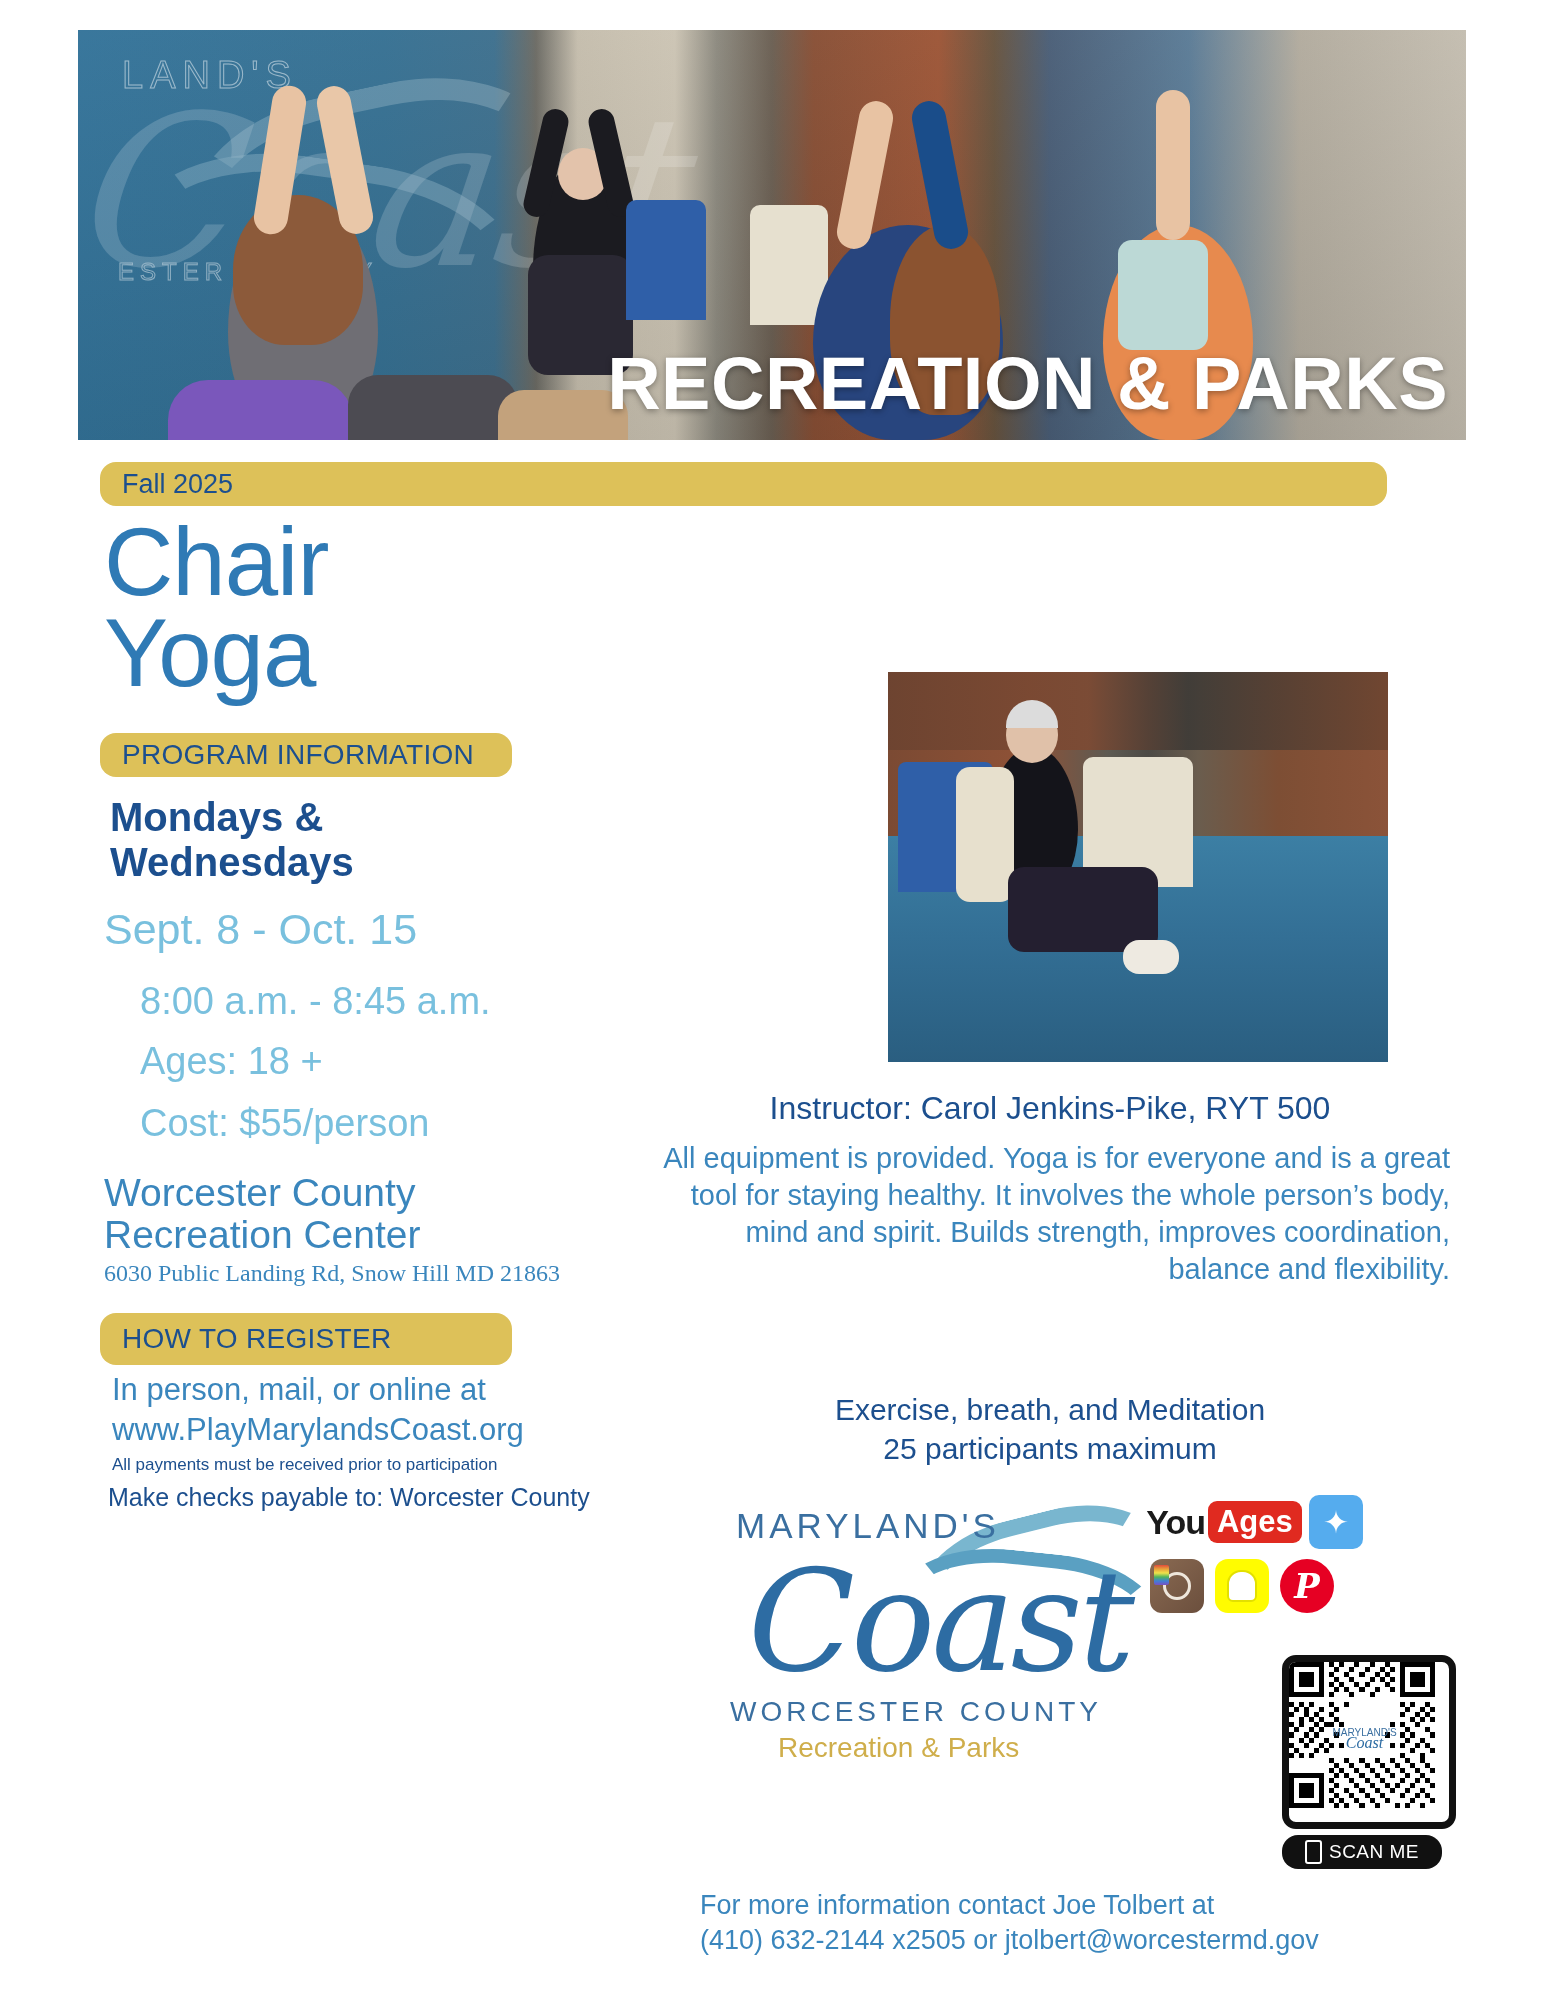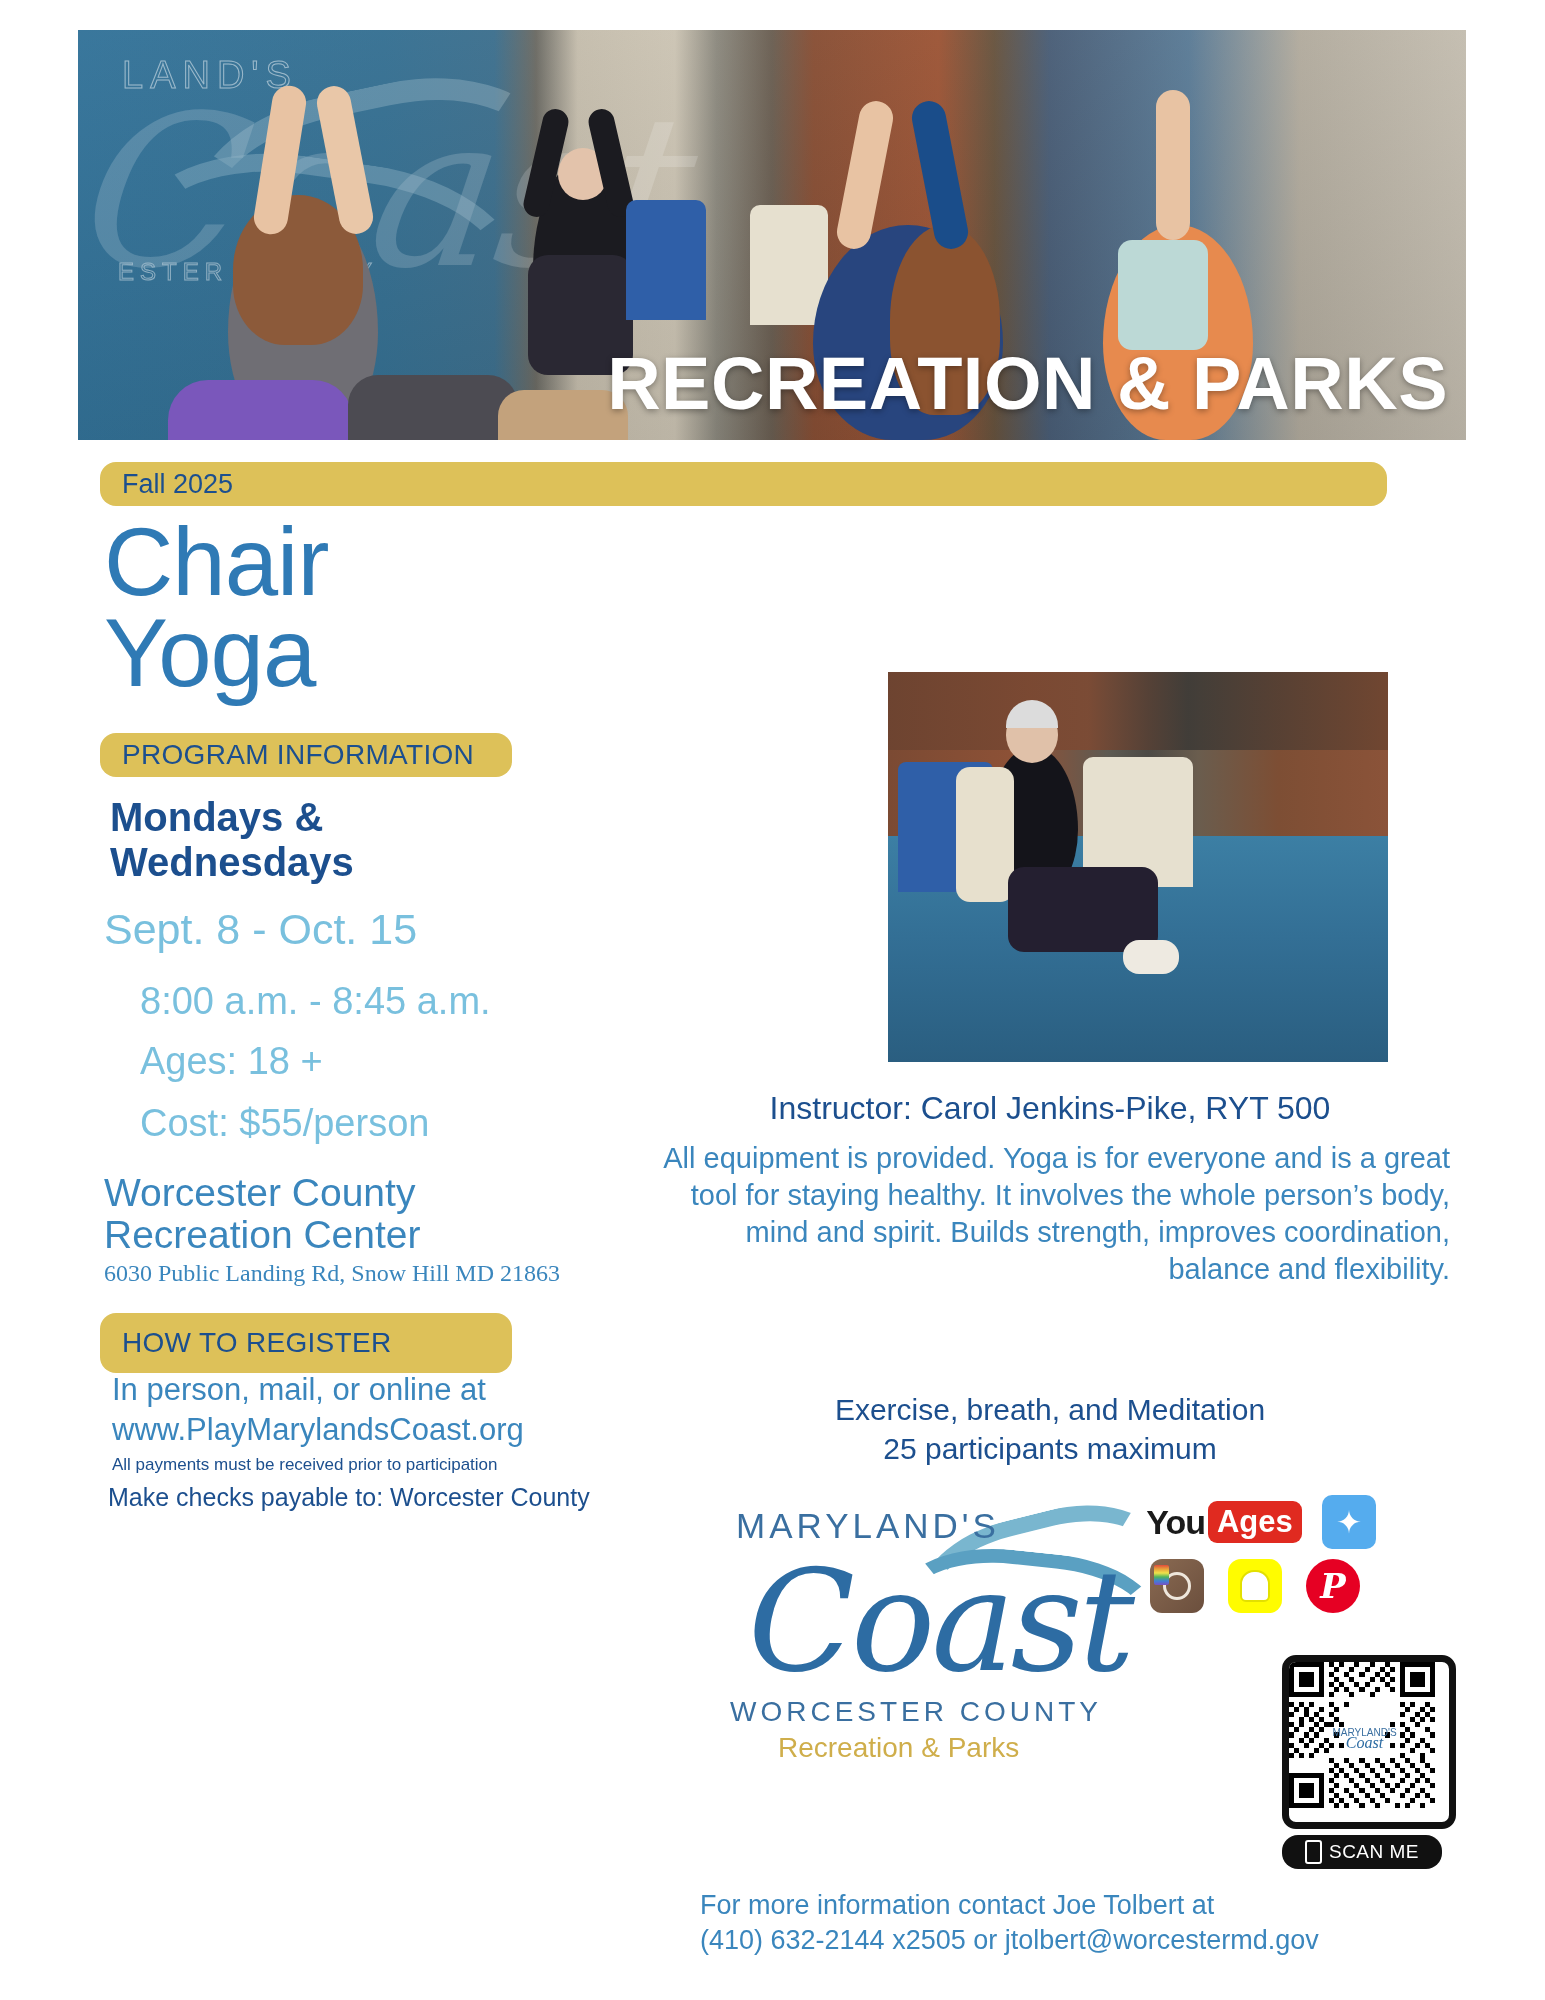--- a/index.html
+++ b/index.html
@@ -36,21 +36,21 @@
   .hero-title{position:absolute;right:18px;bottom:14px;color:#fff;font-weight:bold;
       font-size:74px;letter-spacing:.5px;text-shadow:0 2px 6px rgba(0,0,0,.35);
       font-family:"Liberation Sans",sans-serif;white-space:nowrap;}
 
   
   .bar{background:#ddc159;color:#1f4e89;display:flex;align-items:center;border-radius:16px;}
   #season-bar{position:absolute;left:100px;top:462px;width:1265px;height:44px;padding-left:22px;
       font-size:27px;color:#1c4f8e;}
   #proginfo-bar{position:absolute;left:100px;top:733px;width:390px;height:44px;padding-left:22px;
       font-size:28px;color:#1c4f8e;letter-spacing:.3px;}
-  #register-bar{position:absolute;left:100px;top:1313px;width:390px;height:60px;padding-left:22px;
+  #register-bar{position:absolute;left:100px;top:1313px;width:390px;height:52px;padding-left:22px;
       font-size:28px;color:#1c4f8e;letter-spacing:.3px;}
 
   
   #title-block{position:absolute;left:104px;top:516px;width:480px;color:#2f7ab5;
       font-size:96px;line-height:.95;font-weight:400;letter-spacing:-1px;}
   #title-block div{margin:0;}
 
   #days{position:absolute;left:110px;top:795px;width:420px;color:#1c4f8e;font-weight:bold;
       font-size:40px;line-height:1.12;}
   #daterange{position:absolute;left:104px;top:905px;width:470px;color:#79c0de;
@@ -86,21 +86,21 @@
       border-radius:50%/60%;border:16px solid transparent;border-top-color:#79b6cf;transform:rotate(-14deg);}
   #mdlogo .md-swoosh2{position:absolute;left:180px;top:52px;width:235px;height:90px;
       border-radius:50%/60%;border:14px solid transparent;border-top-color:#5aa0c2;transform:rotate(6deg);}
   #mdlogo .md-script{position:absolute;left:30px;top:40px;font-size:140px;font-style:italic;
       font-family:"DejaVu Serif",serif;color:#2d6ca3;letter-spacing:-4px;}
   #mdlogo .md-wc{position:absolute;left:12px;top:196px;color:#3a6fa0;font-size:28px;letter-spacing:4px;}
   #mdlogo .md-rp{position:absolute;left:60px;top:232px;color:#cfae4b;font-size:28px;}
 
   
   #social{position:absolute;left:1150px;top:1495px;width:290px;}
-  .soc-row{display:flex;gap:24px;align-items:center;margin-bottom:10px;}
+  .soc-row{display:flex;gap:11px;align-items:center;margin-bottom:10px;}
   .yt{width:148px;height:54px;display:flex;align-items:center;justify-content:center;gap:3px;background:#fff;}
   .yt .you{color:#1a1a1a;font-weight:bold;font-size:34px;letter-spacing:-1px;}
   .yt .tube{background:#e02a20;color:#fff;font-weight:bold;font-size:31px;padding:3px 9px;border-radius:9px;}
   .tw{width:54px;height:54px;background:#55acee;border-radius:10px;display:flex;align-items:center;justify-content:center;color:#fff;font-size:31px;}
   .ig{width:54px;height:54px;border-radius:12px;display:flex;align-items:center;justify-content:center;
       background:linear-gradient(135deg,#8a6a52,#6b4f3d);position:relative;}
   .ig .rb{position:absolute;left:4px;top:6px;width:15px;height:20px;
       background:linear-gradient(180deg,#e24b3b,#e8a13a,#f0e24a,#4fb55c,#3f7fd6,#7a4fc2);border-radius:2px;}
   .ig .lens{width:22px;height:22px;border:3px solid #efe7dc;border-radius:50%;}
   .sc{width:54px;height:54px;background:#fffc00;border-radius:13px;display:flex;align-items:center;justify-content:center;}

